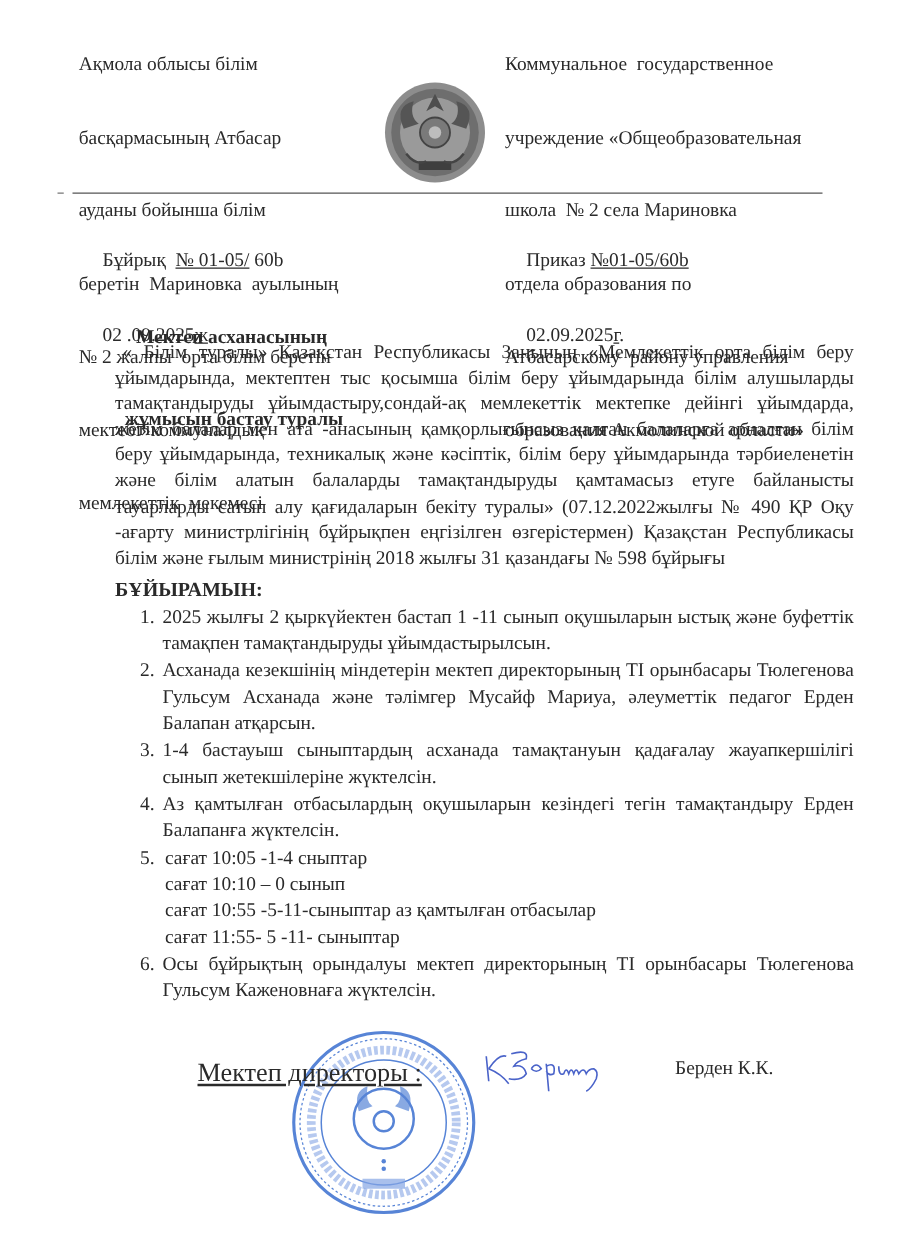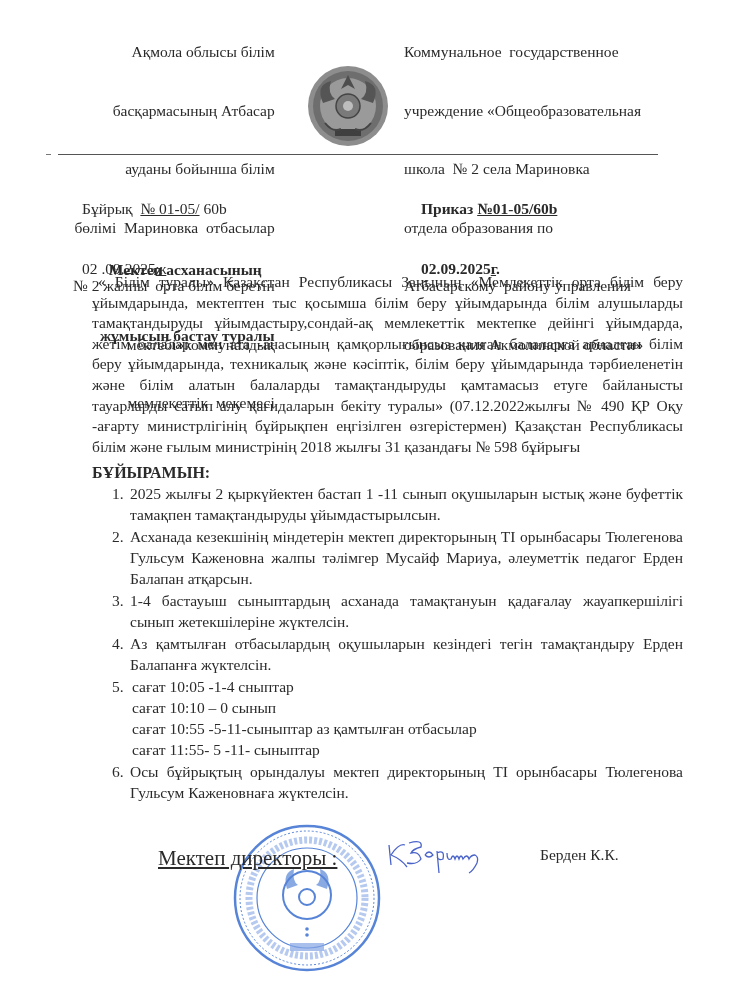--- a/index.html
+++ b/index.html
@@ -3,28 +3,28 @@
 <meta charset="utf-8">
 <style>
   html, body { margin: 0; padding: 0; background: #ffffff; }
   body {
     width: 732px; height: 1008px; position: relative; overflow: hidden;
     font-family: "Liberation Serif", "DejaVu Serif", serif;
     color: #2a2a2a; font-size: 15.5px;
   }
   .abs { position: absolute; }
   .hdr { line-height: 19.5px; font-size: 15.5px; white-space: pre; }
-  #hdr-kz { left: 73px; top: 3px; text-align: right; }
+  #hdr-kz { left: 63px; top: 3px; }
   #hdr-ru { left: 404px; top: 3px; }
   #emblem { left: 305px; top: 63px; width: 86px; height: 86px; }
   #rule { left: 58px; top: 154px; width: 600px; height: 0; border-top: 1.6px solid #555; }
   #rule-dash { left: 46px; top: 154px; width: 5px; height: 0; border-top: 1.4px solid #777; }
   .ordno { line-height: 20px; font-size: 15.5px; white-space: pre; }
   #order-kz { left: 82px; top: 159px; }
-  #order-ru { left: 421px; top: 159px; font-weight: bold; }
+  #order-ru { left: 421px; top: 159px; }
   .u { text-decoration: underline; }
   #title { left: 96px; top: 215px; font-weight: bold; line-height: 22px; font-size: 15.5px; white-space: pre; text-align: center; }
   #body-text {
     left: 92px; top: 272px; width: 591px;
     line-height: 20.6px; text-align: justify; font-size: 15.5px;
   }
   #body-text .indent { display: inline-block; width: 6px; }
   #order-word { left: 92px; top: 463px; font-weight: bold; font-size: 16px; line-height: 20px; }
   #items { left: 92px; top: 483px; width: 591px; margin: 0; padding: 0; list-style: none; }
   #items li { position: relative; padding-left: 38px; line-height: 21px; text-align: justify; margin-bottom: 1px; }
@@ -36,21 +36,21 @@
   #signature { left: 383px; top: 833px; width: 110px; height: 44px; }
   #stamp { left: 232px; top: 823px; width: 150px; height: 150px; opacity: 0.85; }
 </style>
 </head>
 <body>
 
 <div class="abs hdr" id="hdr-kz">
   <div>Ақмола облысы білім</div>
   <div>басқармасының Атбасар</div>
   <div>ауданы бойынша білім</div>
-  <div>бөлімі  Мариновка  отбасылар</div>
+  <div>беретін  Мариновка  ауылының</div>
   <div>№ 2 жалпы  орта білім беретін</div>
   <div>мектебі»коммуналдық</div>
   <div>мемлекеттік  мекемесі</div>
 </div>
 
 <svg class="abs" id="emblem" viewBox="0 0 86 86">
   <circle cx="43" cy="43" r="40" fill="#8d8d8d"></circle>
   <circle cx="43" cy="43" r="35" fill="#6e6e6e"></circle>
   <circle cx="43" cy="43" r="28" fill="#9a9a9a"></circle>
   <path d="M18 40 Q10 22 26 18 Q22 30 30 36 Z" fill="#555"></path>
@@ -96,21 +96,21 @@
 
 <div class="abs" id="order-word">БҰЙЫРАМЫН:</div>
 
 <ol class="abs" id="items">
   <li>
     <span class="num">1.</span>
     <span class="txt">2025 жылғы  2 қыркүйектен бастап  1 -11 сынып  оқушыларын  ыстық  және  буфеттік  тамақпен  тамақтандыруды  ұйымдастырылсын.</span>
   </li>
   <li>
     <span class="num">2.</span>
-    <span class="txt">Асханада    кезекшінің    міндетерін    мектеп  директорының  ТІ  орынбасары  Тюлегенова  Гульсум  Каженовна жалпы тәлімгер  Мусайф  Мариуа, әлеуметтік  педагог  Ерден Балапан  атқарсын.</span>
+    <span class="txt">Асханада    кезекшінің    міндетерін    мектеп  директорының  ТІ  орынбасары  Тюлегенова  Гульсум  Асханада және тәлімгер  Мусайф  Мариуа, әлеуметтік  педагог  Ерден Балапан  атқарсын.</span>
   </li>
   <li>
     <span class="num">3.</span>
     <span class="txt">1-4  бастауыш  сыныптардың   асханада  тамақтануын   қадағалау  жауапкершілігі сынып  жетекшілеріне жүктелсін.</span>
   </li>
   <li>
     <span class="num">4.</span>
     <span class="txt"> Аз  қамтылған  отбасылардың  оқушыларын кезіндегі тегін тамақтандыру  Ерден  Балапанға  жүктелсін.</span>
   </li>
   <li>

